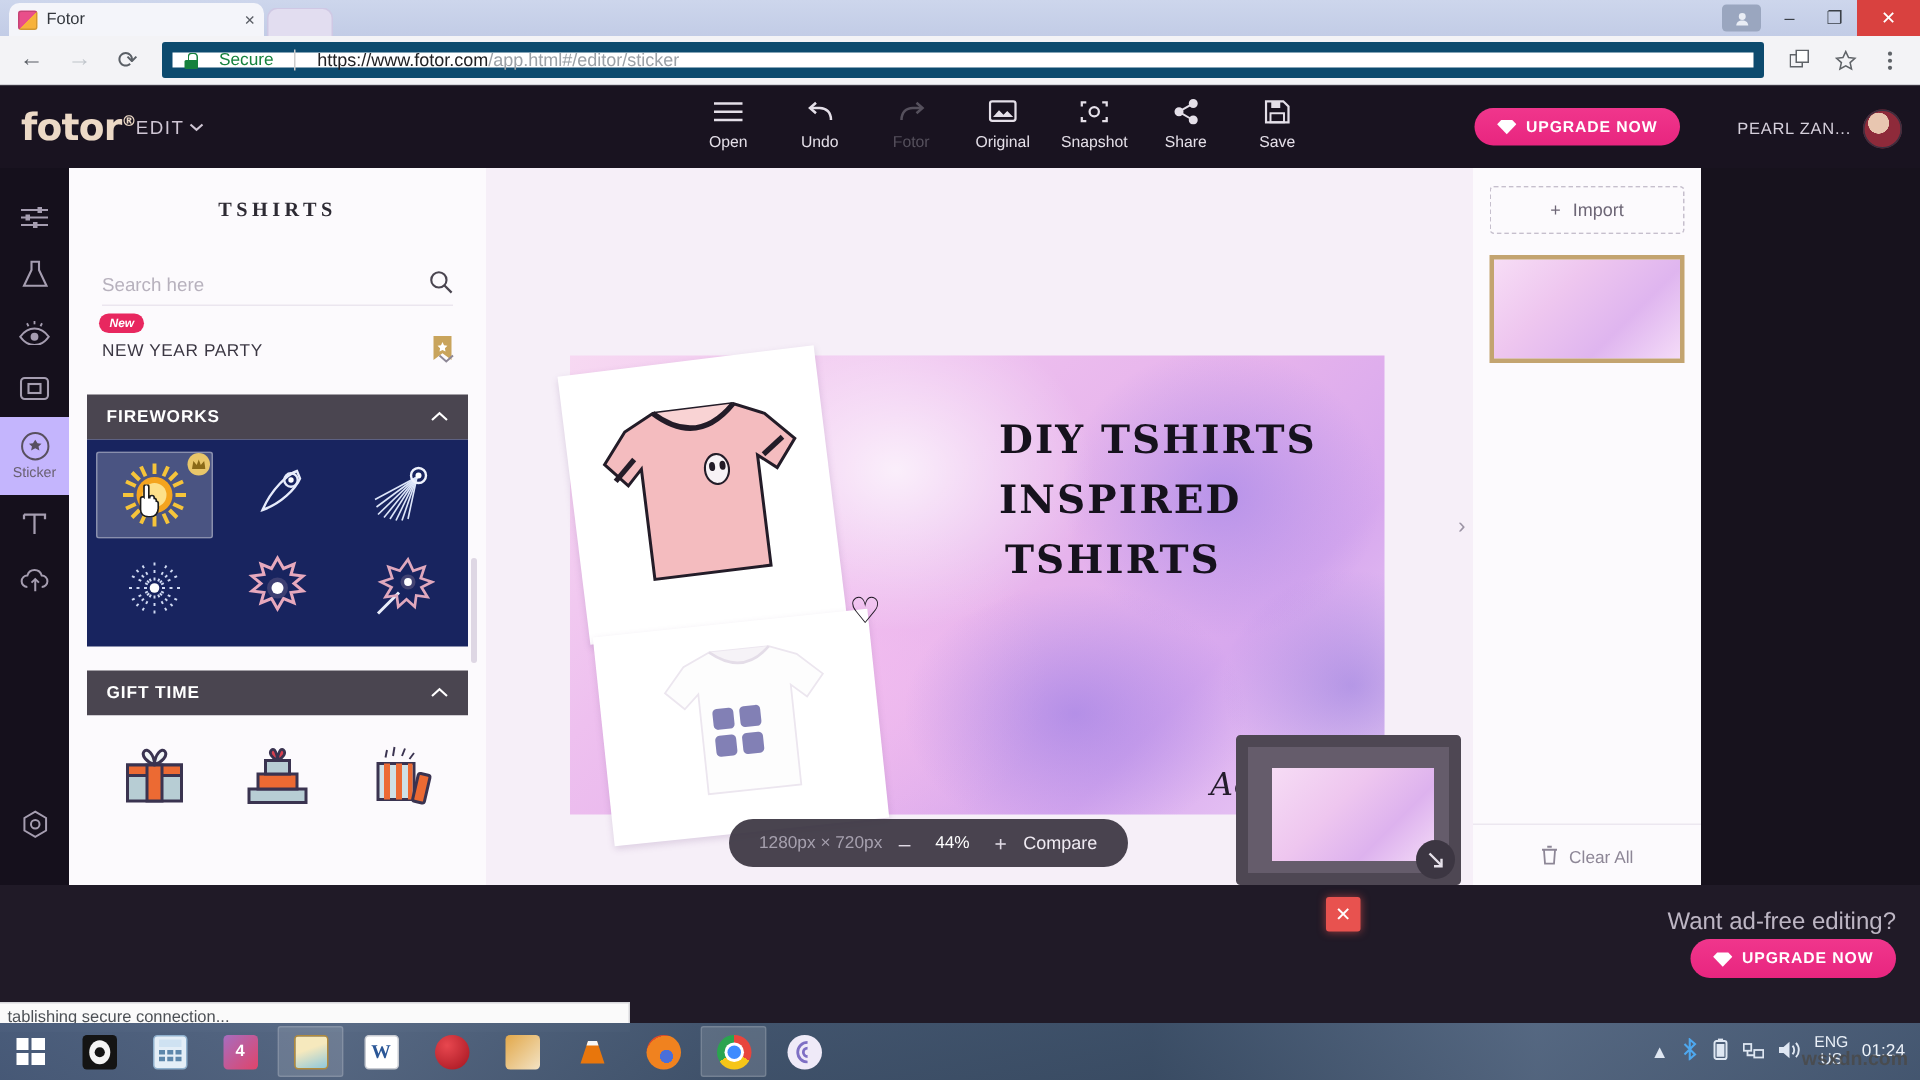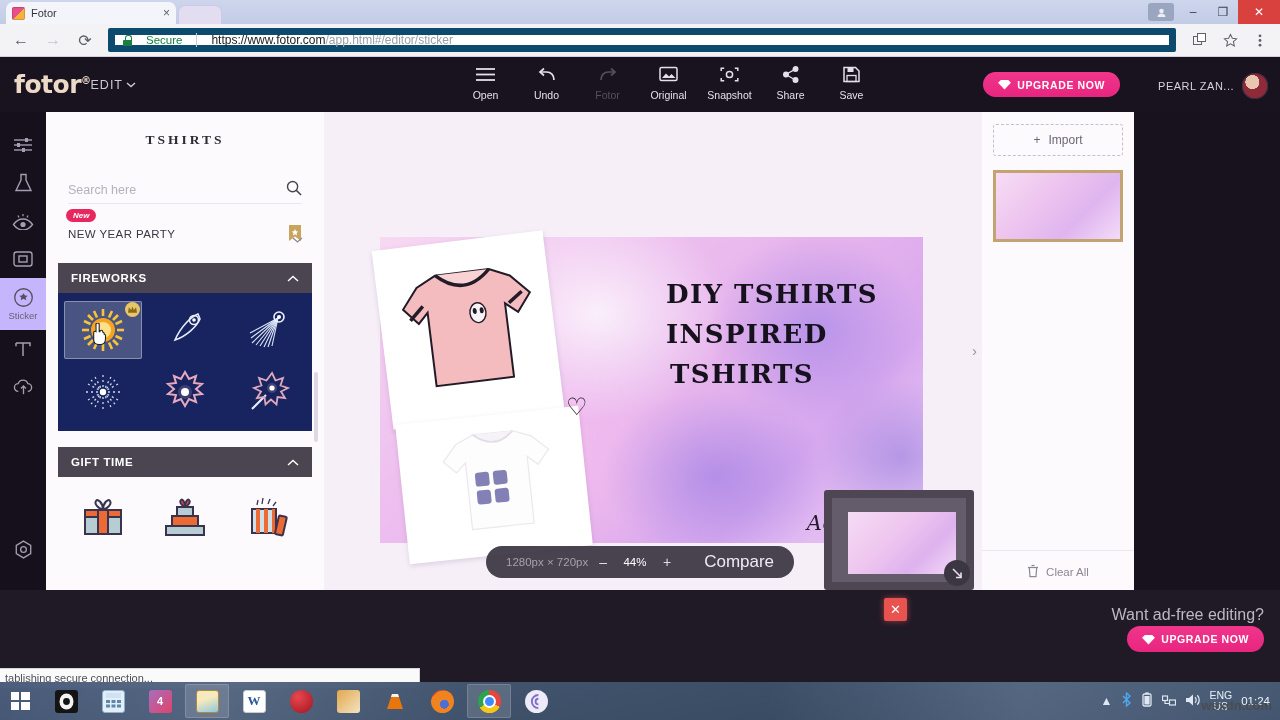--- a/index.html
+++ b/index.html
@@ -257,21 +257,21 @@
   }
   .bottom-bar {
     position: absolute; left: 162px; bottom: 12px; height: 32px;
     background: rgba(58,52,64,.92); border-radius: 16px;
     display: flex; align-items: center; padding: 0 20px; gap: 0;
     color: #ddd7e2; font-size: 11.5px;
   }
   .bb-dim { color: #a49da d; color:#a6a0ae; }
   .bb-btn { padding: 0 11px; cursor: pointer; font-size: 14px; color: #e0dae5; }
   .bb-zoom { font-size: 11.5px; color: #fff; min-width: 34px; text-align: center; }
-  .bb-compare { margin-left: 22px; font-size: 17px; color: #efeaf2; cursor: pointer; }
+  .bb-compare { font-size: 12px; color: #efeaf2; cursor: pointer; }
   .navigator {
     position: absolute; right: 8px; bottom: 0px; width: 150px; height: 100px;
     background: #655c6b; border: 8px solid #4e4753; border-radius: 3px;
     padding: 0;
   }
   .nav-inner {
     position: absolute; left: 16px; top: 14px; width: 108px; height: 62px;
     background: linear-gradient(135deg,#f6dcf5 0%, #eec6ef 40%, #ddb2ee 70%, #f3d9f7 100%);
   }
   .nav-resize {

